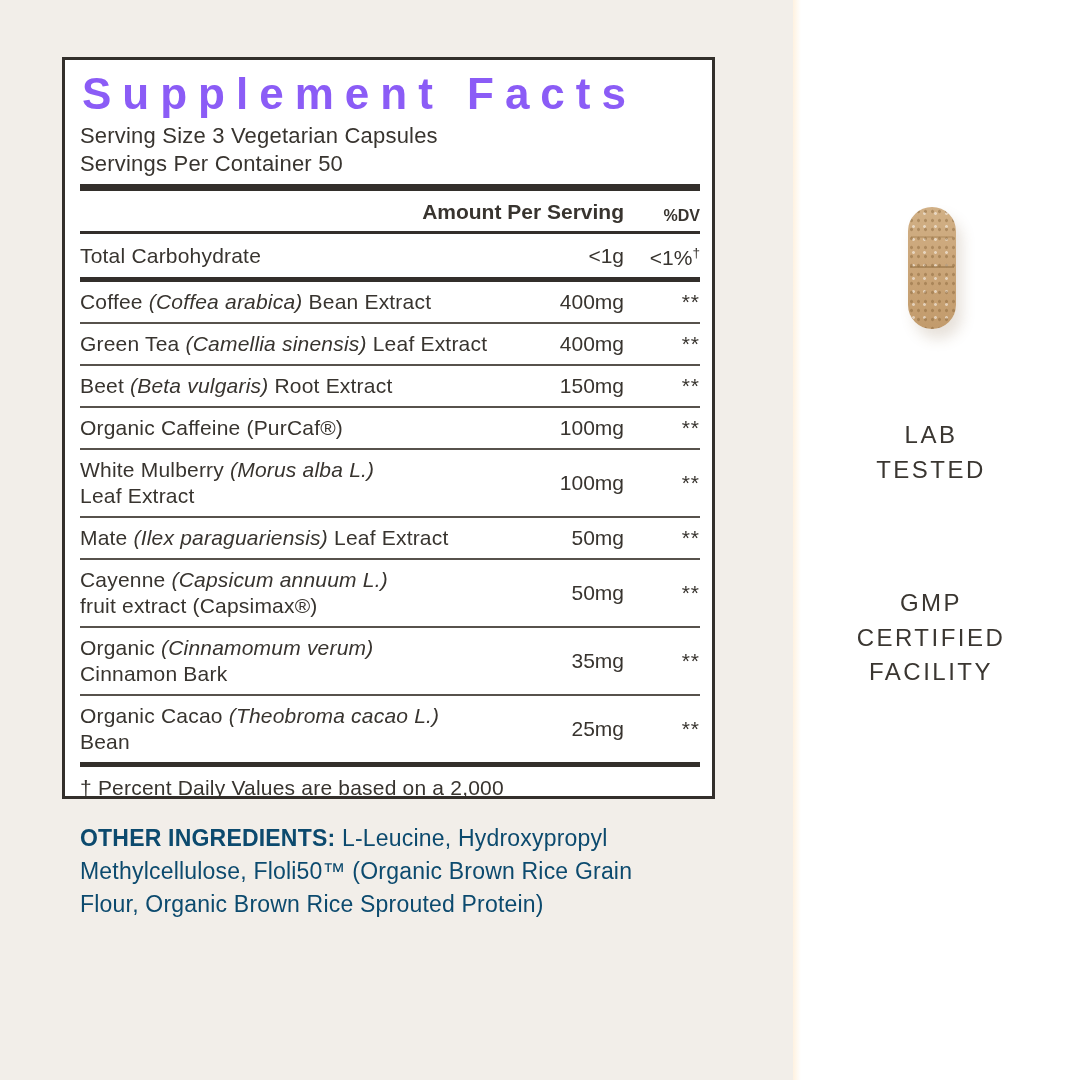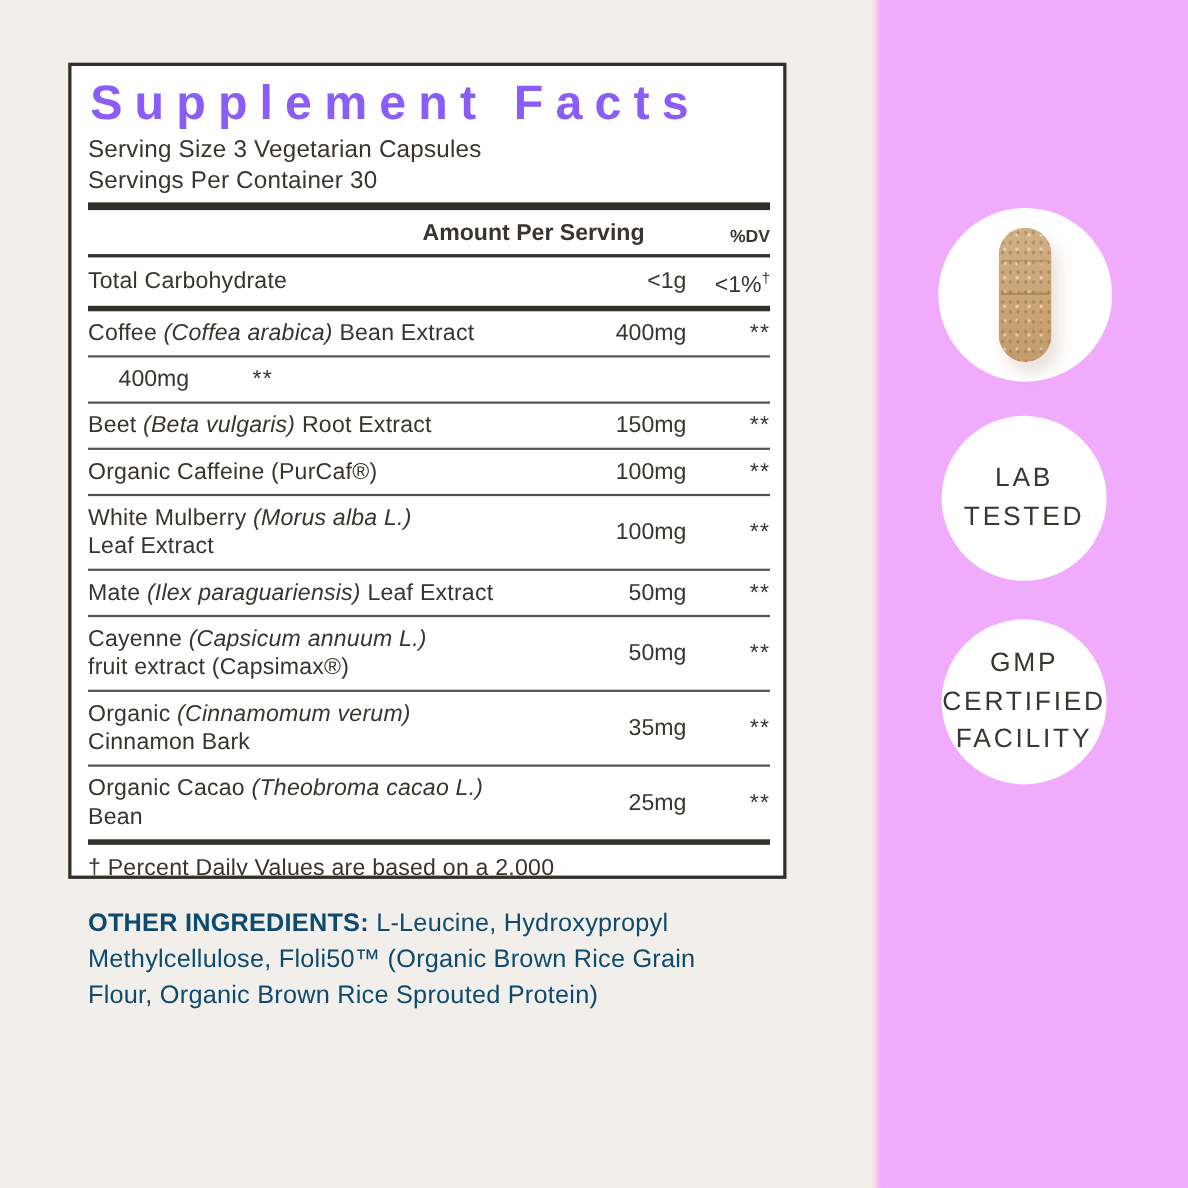--- a/index.html
+++ b/index.html
@@ -7,21 +7,21 @@
   body { font-family:"Liberation Sans", sans-serif; color:#38342F; }
 
   .canvas {
     position:relative; width:1080px; height:1080px;
     background:#F2EEE9; overflow:hidden;
   }
 
   
   .band {
     position:absolute; left:793px; top:0; width:287px; height:1080px;
-    background:#f0abfc;
+    background:#ffffff;
   }
   .band::before {
     content:""; position:absolute; left:0; top:0; bottom:0; width:8px;
     background:linear-gradient(90deg, rgba(255,241,222,0.95), rgba(255,241,222,0));
   }
   .circle {
     position:absolute; background:#FFFFFF; border-radius:50%;
     display:flex; align-items:center; justify-content:center; text-align:center;
   }
   .capsule-circle { left:60px; top:189px; width:158px; height:158px; }
@@ -64,21 +64,21 @@
   }
   .serving-line { font-size:22px; line-height:28px; letter-spacing:0.2px; }
 
   .bar { background:#332F2B; }
   .bar-heavy  { height:7px; margin-top:6px; }
   .bar-medium { height:3px; }
   .bar-thick  { height:5px; }
 
   .header-row {
     display:flex; justify-content:flex-end; align-items:baseline;
-    padding:9px 0 7px; font-weight:bold; font-size:21px;gap:38px;
+    padding:9px 0 7px; font-weight:bold; font-size:21px;
   }
   .hdr-dv { width:76px; text-align:right; font-size:16px; position:relative; top:2px; }
 
   .t-row { display:flex; align-items:center; font-size:21px; line-height:26px; padding:7px 0; }
   .cell-name { flex:1; white-space:pre; letter-spacing:0.2px; }
   .cell-name em { font-style:italic; }
   .cell-amount { width:92px; text-align:right; }
   .cell-dv { width:76px; text-align:right; letter-spacing:1px; }
   .carb-row { padding:6px 0; }
   .carb-row .cell-dv { letter-spacing:0; }
@@ -101,21 +101,21 @@
   .manufactured { top:938px; }
 </style>
 </head>
 <body>
 
 <div class="canvas">
 
   <div class="panel">
     <div class="panel-title">Supplement Facts</div>
     <div class="serving-line">Serving Size 3 Vegetarian Capsules</div>
-    <div class="serving-line">Servings Per Container 30</div>
+    <div class="serving-line">Servings Per Container 50</div>
 
     <div class="bar bar-heavy"></div>
 
     <div class="header-row">
       <span class="hdr-amount">Amount Per Serving</span>
       <span class="hdr-dv">%DV</span>
     </div>
 
     <div class="bar bar-medium"></div>
 
@@ -127,20 +127,21 @@
 
     <div class="bar bar-thick"></div>
 
     <div id="ingredient-rows">
         <div class="t-row">
           <span class="cell-name"><span>Coffee </span><em>(Coffea arabica)</em><span> Bean Extract</span></span>
           <span class="cell-amount">400mg</span>
           <span class="cell-dv">**</span>
         </div>
         <div class="t-row">
+          <span class="cell-name"><span>Green Tea </span><em>(Camellia sinensis)</em><span> Leaf Extract</span></span>
           <span class="cell-amount">400mg</span>
           <span class="cell-dv">**</span>
         </div>
         <div class="t-row">
           <span class="cell-name"><span>Beet </span><em>(Beta vulgaris)</em><span> Root Extract</span></span>
           <span class="cell-amount">150mg</span>
           <span class="cell-dv">**</span>
         </div>
         <div class="t-row">
           <span class="cell-name"><span>Organic Caffeine (PurCaf®)</span></span>

